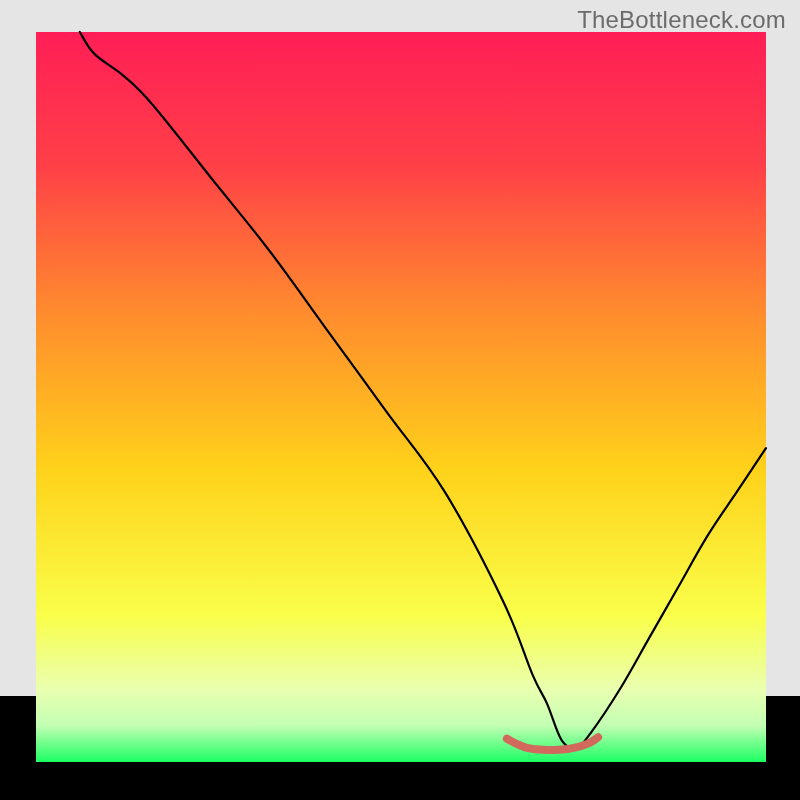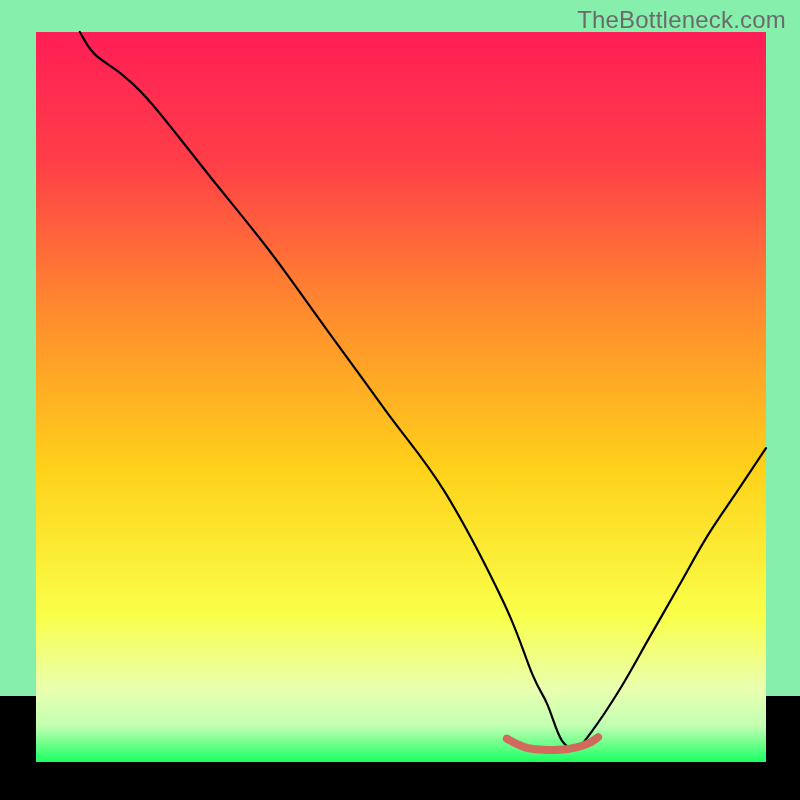--- a/index.html
+++ b/index.html
@@ -7,21 +7,21 @@
     padding: 0;
     width: 800px;
     height: 800px;
     background: #000;
     overflow: hidden;
   }
   .frame {
     position: relative;
     width: 800px;
     height: 696px;
-    background: #86efac;
+    background: #e5e5e5;
   }
   .watermark {
     position: absolute;
     top: 6px;
     right: 14px;
     font-family: Arial, Helvetica, sans-serif;
     font-size: 24px;
     font-weight: 500;
     color: #6b6b6b;
     letter-spacing: 0.2px;

